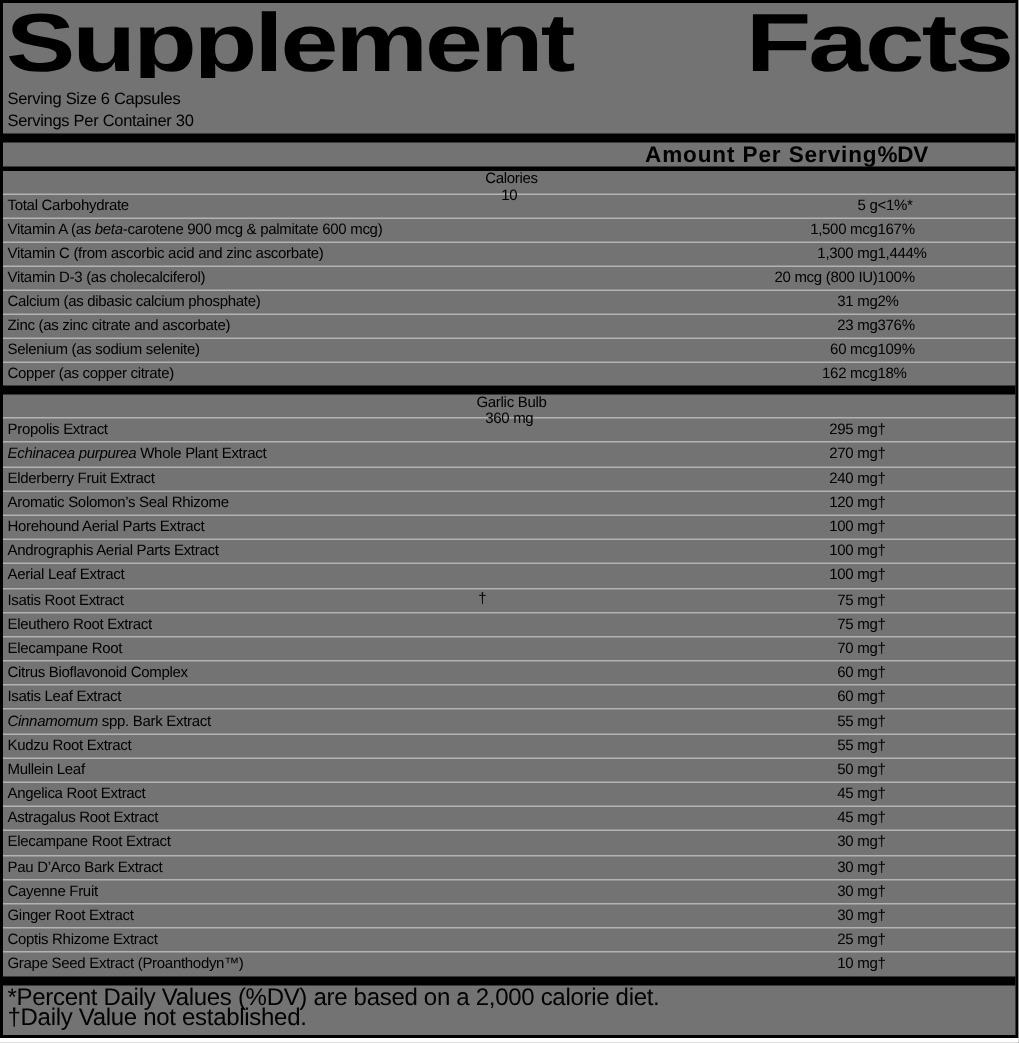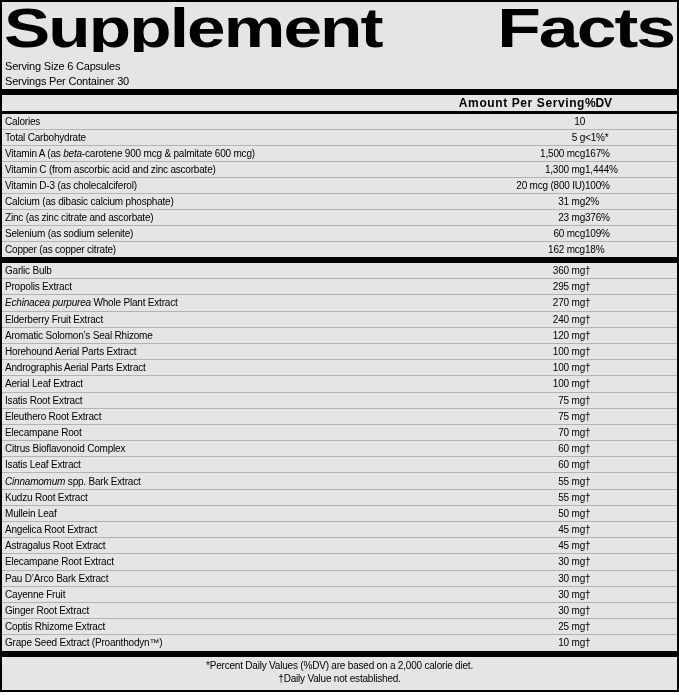--- a/index.html
+++ b/index.html
@@ -10,52 +10,52 @@
   body{
     width:679px;height:695px;overflow:hidden;
     font-family:"Liberation Sans","DejaVu Sans",sans-serif;
     color:var(--ink);
     letter-spacing:-0.2px;
   }
   .facts-box{
     box-sizing:border-box;
     width:679px;
     border:2px solid var(--ink);
-    background:#e5e5e5;
+    background:#737373;
   }
   
   .title{
     display:flex;justify-content:space-between;align-items:flex-start;
     padding:3px 3px 0 2px;height:47px;overflow:hidden;
   }
   .tw{
     font-size:55px;font-weight:bold;line-height:0.85;letter-spacing:-1.5px;
     white-space:nowrap;display:inline-block;
   }
   .tw-left{transform:scaleX(1.26);transform-origin:left top;}
   .tw-right{transform:scaleX(1.30);transform-origin:right top;}
   
   .serving{margin-top:7px;padding-left:3px;font-size:11px;line-height:15px;}
   
   .bar{background:var(--ink);width:100%;}
   .bar.thick{height:6px;}
   .bar.med{height:3px;}
   
   .row{display:flex;align-items:center;height:15px;border-top:1px solid var(--divider);font-size:10px;}
-  #nutrient-rows .row:first-child,#herb-rows .row:first-child{border-top:none;}
+  #nutrient-rows .row:first-child,#herb-rows .row:first-child{border-top:none;flex-direction:column;}
   #herb-rows .row{height:15.2px;}
   .name{flex:1 1 auto;padding-left:3px;white-space:nowrap;overflow:visible;}
   .amount{flex:0 0 120px;text-align:right;white-space:nowrap;}
   .dv{flex:0 0 56px;margin-right:36px;white-space:nowrap;}
   .it{font-style:italic;text-align:right;}
   
-  .header-row{border-top:none;height:16px;font-weight:bold;font-size:12px;}
+  .header-row{border-top:none;height:16px;font-weight:bold;font-size:15px;}
   .header-row .amount{letter-spacing:0.6px;}
   
-  .footnotes{padding:2px 3px 4px 3px;font-size:10px;line-height:13.5px;text-align:center;}
+  .footnotes{padding:2px 3px 4px 3px;font-size:16px;line-height:13.5px;}
 </style>
 </head>
 <body>
 
 <div class="facts-box">
 
   <div class="title">
     <span class="tw tw-left">Supplement</span>
     <span class="tw tw-right">Facts</span>
   </div>

